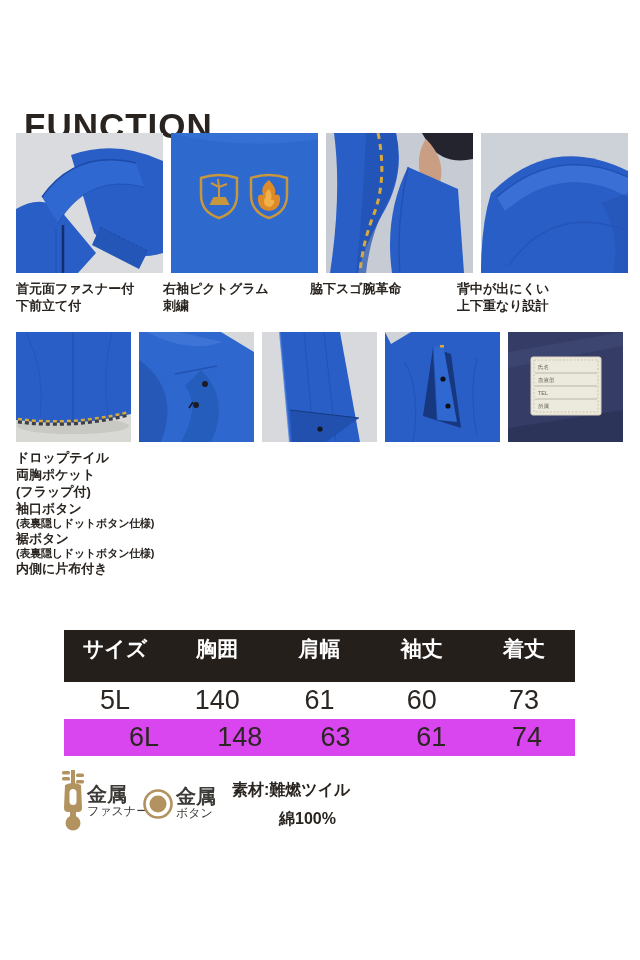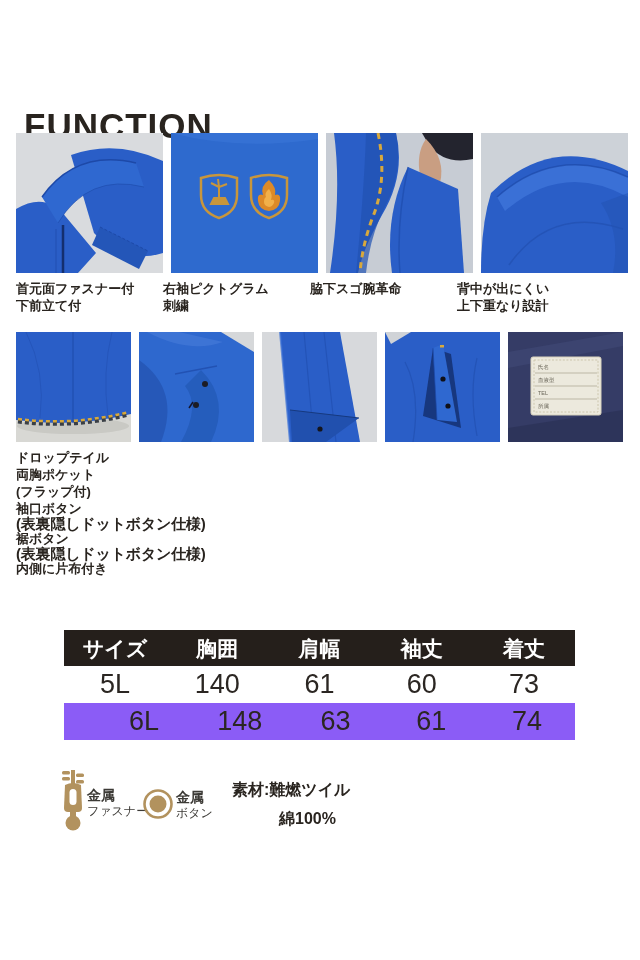--- a/index.html
+++ b/index.html
@@ -16,37 +16,37 @@
   .ph-lg{width:147px;height:140px;}
   .ph-sm{width:115px;height:110px;}
   .photo svg{display:block;}
 
   .cap-row{position:absolute;left:16px;display:flex;}
   .caps1{top:280px;}
   .caps2{top:449px;flex-direction:column;}
   .cap{font-size:13px;font-weight:700;line-height:17px;color:#29241f;}
   .cap.w-lg{width:147px;}
   .cap.w-sm{width:115px;}
-  .cap-sub{font-size:15px;font-weight:600;line-height:13px;white-space:nowrap;letter-spacing:-0.2px;}
+  .cap-sub{font-size:11px;font-weight:600;line-height:13px;white-space:nowrap;letter-spacing:-0.2px;}
 
   .size-table{position:absolute;left:64px;top:630px;width:511px;}
-  .t-head{display:flex;height:36px;background:#251f1b;}
+  .t-head{display:flex;height:52px;background:#251f1b;}
   .t-head .cell{flex:1;text-align:center;line-height:38px;color:#ffffff;
                 font-size:21px;font-weight:600;}
   .t-row{display:flex;height:37px;}
   .t-row .cell{flex:1;text-align:center;line-height:37px;font-size:27px;
                font-weight:500;color:#2b2622;}
-  .t-row.alt{background:#8b5cf6;padding-left:32px;}
+  .t-row.alt{background:#d946ef;padding-left:32px;}
 
   .legend-zip{position:absolute;left:58px;top:770px;}
   .legend-btn-icon{position:absolute;left:142px;top:788px;}
   .legend-label{position:absolute;color:#3c3a36;}
   .lab-fastener{left:87px;top:787px;}
   .lab-button{left:176px;top:789px;}
-  .legend-label .l1{font-size:14px;font-weight:600;line-height:17px;}
+  .legend-label .l1{font-size:20px;font-weight:600;line-height:17px;font-family:Liberation Mono, monospace;}
   .legend-label .l2{font-size:12px;font-weight:400;line-height:14px;white-space:nowrap;}
 
   .material{position:absolute;left:232px;top:775px;font-size:16px;font-weight:700;
             line-height:29px;color:#29241f;}
   .material .m2{padding-left:47px;}
 </style>
 </head>
 <body>
 
 <div class="page">

